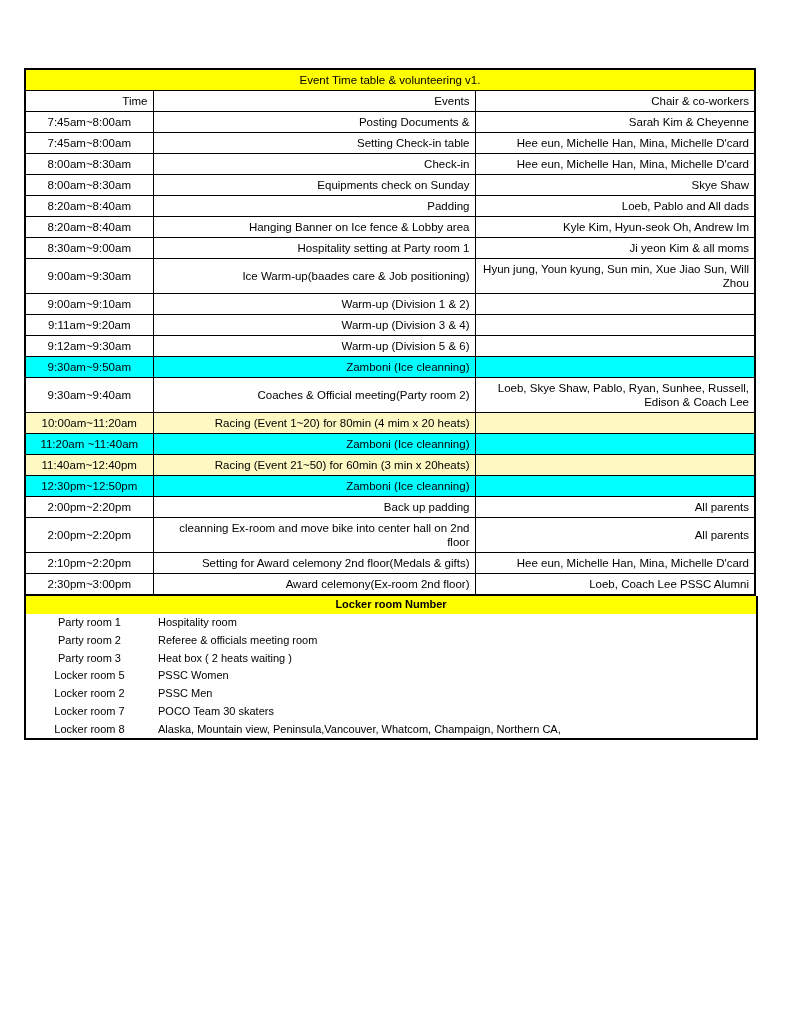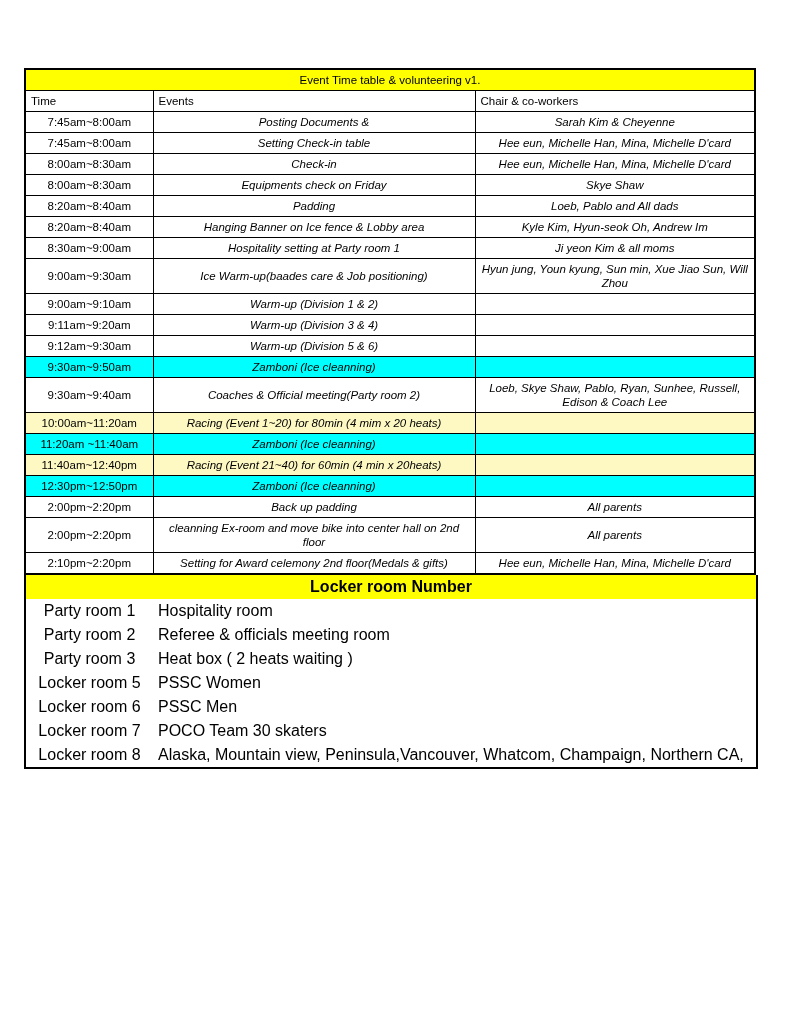--- a/index.html
+++ b/index.html
@@ -36,54 +36,53 @@
     line-height: 1.22;
   }
   .title-row td {
     background: #ffff00;
     text-align: center;
     font-weight: bold;
     font-size: 13.5px;
     padding: 5px 4px;
   }
   .head-row td {
-    text-align: left;
+    text-align: right;
     padding: 5px 4px;
     font-size: 12px;
   }
   col.c-time { width: 128px; }
   col.c-event { width: 322px; }
   col.c-chair { width: 280px; }
   td.time {
     text-align: center;
     white-space: nowrap;
   }
   td.event, td.chair {
-    text-align: center;
-    font-style: italic;
+    text-align: right;
   }
   tr.cyan td { background: #00ffff; }
   tr.pink td { background: #fef9c3; }
   .locker-title td {
     background: #ffff00;
     text-align: center;
     font-weight: bold;
     font-size: 12.5px;
     padding: 4px 4px;
   }
   table.locker {
     width: 732px;
     border-collapse: collapse;
     table-layout: fixed;
     border: 2px solid #000;
     border-top: none;
   }
   table.locker td {
     border: none;
-    font-size: 16px;
+    font-size: 11px;
     padding: 2px 5px;
     line-height: 1.25;
     vertical-align: middle;
   }
   table.locker col.l-room { width: 128px; }
   table.locker col.l-desc { width: 604px; }
   table.locker td.room { text-align: center; }
   .two-line { line-height: 1.22; }
 </style>
 </head>
@@ -117,21 +116,21 @@
         <td class="event">Setting Check-in table</td>
         <td class="chair">Hee eun, Michelle Han, Mina, Michelle D'card</td>
       </tr>
       <tr>
         <td class="time">8:00am~8:30am</td>
         <td class="event">Check-in</td>
         <td class="chair">Hee eun, Michelle Han, Mina, Michelle D'card</td>
       </tr>
       <tr>
         <td class="time">8:00am~8:30am</td>
-        <td class="event">Equipments check on Friday</td>
+        <td class="event">Equipments check on Sunday</td>
         <td class="chair">Skye Shaw</td>
       </tr>
       <tr>
         <td class="time">8:20am~8:40am</td>
         <td class="event">Padding</td>
         <td class="chair">Loeb, Pablo and All dads</td>
       </tr>
       <tr>
         <td class="time">8:20am~8:40am</td>
         <td class="event">Hanging Banner on Ice fence &amp; Lobby area</td>
@@ -177,21 +176,21 @@
         <td class="event">Racing (Event 1~20) for 80min (4 mim x 20 heats)</td>
         <td class="chair"></td>
       </tr>
       <tr class="cyan">
         <td class="time">11:20am ~11:40am</td>
         <td class="event">Zamboni (Ice cleanning)</td>
         <td class="chair"></td>
       </tr>
       <tr class="pink">
         <td class="time">11:40am~12:40pm</td>
-        <td class="event">Racing (Event 21~40) for 60min (4 min x 20heats)</td>
+        <td class="event">Racing (Event 21~50) for 60min (3 min x 20heats)</td>
         <td class="chair"></td>
       </tr>
       <tr class="cyan">
         <td class="time">12:30pm~12:50pm</td>
         <td class="event">Zamboni (Ice cleanning)</td>
         <td class="chair"></td>
       </tr>
       <tr>
         <td class="time">2:00pm~2:20pm</td>
         <td class="event">Back up padding</td>
@@ -199,20 +198,25 @@
       </tr>
       <tr>
         <td class="time">2:00pm~2:20pm</td>
         <td class="event two-line">cleanning Ex-room and move bike into center hall on 2nd floor</td>
         <td class="chair">All parents</td>
       </tr>
       <tr>
         <td class="time">2:10pm~2:20pm</td>
         <td class="event">Setting for Award celemony 2nd floor(Medals &amp; gifts)</td>
         <td class="chair">Hee eun, Michelle Han, Mina, Michelle D'card</td>
+      </tr>
+      <tr>
+        <td class="time">2:30pm~3:00pm</td>
+        <td class="event">Award celemony(Ex-room 2nd floor)</td>
+        <td class="chair">Loeb, Coach Lee PSSC Alumni</td>
       </tr>
     </tbody>
   </table>
 
   <table class="locker">
     <colgroup>
       <col class="l-room">
       <col class="l-desc">
     </colgroup>
     <tbody>
@@ -229,21 +233,21 @@
       </tr>
       <tr>
         <td class="room">Party room 3</td>
         <td class="desc">Heat box ( 2 heats waiting )</td>
       </tr>
       <tr>
         <td class="room">Locker room 5</td>
         <td class="desc">PSSC Women</td>
       </tr>
       <tr>
-        <td class="room">Locker room 6</td>
+        <td class="room">Locker room 2</td>
         <td class="desc">PSSC Men</td>
       </tr>
       <tr>
         <td class="room">Locker room 7</td>
         <td class="desc">POCO Team 30 skaters</td>
       </tr>
       <tr>
         <td class="room">Locker room 8</td>
         <td class="desc two-line">Alaska, Mountain view, Peninsula,Vancouver, Whatcom, Champaign, Northern CA,</td>
       </tr>

